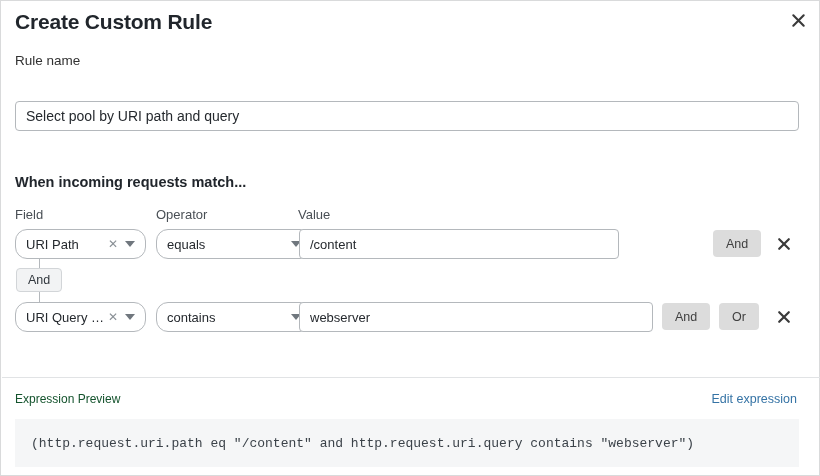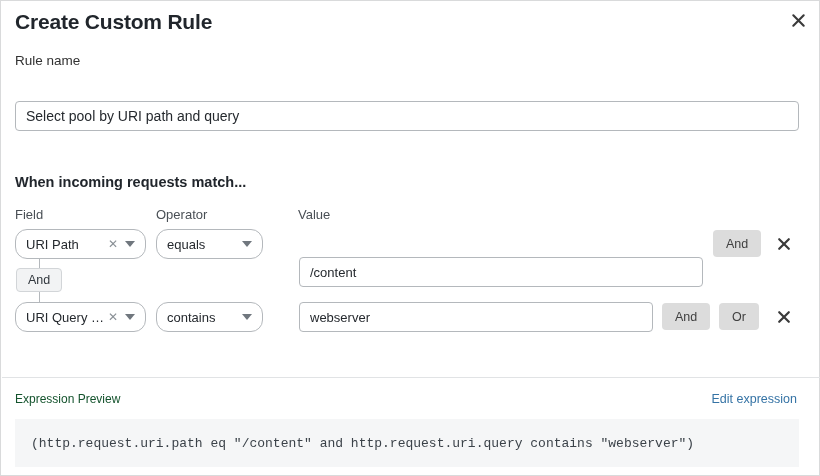--- a/index.html
+++ b/index.html
@@ -129,21 +129,21 @@
     height: 30px;
     box-sizing: border-box;
     border: 1px solid #b4b8bc;
     border-radius: 12px;
     background: #fff;
     display: flex;
     align-items: center;
     cursor: pointer;
   }
   .select-field { left: 14px; width: 131px; }
-  .select-operator { left: 155px; width: 107px; }
+  .select-operator { left: 155px; width: 156px; }
 
   .select-text {
     font-size: 13px;
     color: #25292e;
     padding-left: 10px;
     flex: 1;
     white-space: nowrap;
     overflow: hidden;
     text-overflow: ellipsis;
   }
@@ -170,21 +170,21 @@
     box-sizing: border-box;
     border: 1px solid #b4b8bc;
     border-radius: 4px;
     background: #fff;
     font-family: "Liberation Sans", sans-serif;
     font-size: 13px;
     color: #25292e;
     padding: 0 10px;
     outline: none;
   }
-  .value-input-1 { width: 404px; margin-top: 28px; }
+  .value-input-1 { width: 320px; }
   .value-input-2 { width: 354px; }
 
   .logic-btn {
     position: absolute;
     height: 27px;
     top: 1px;
     box-sizing: border-box;
     background: #dcdcdc;
     border: none;
     border-radius: 4px;

